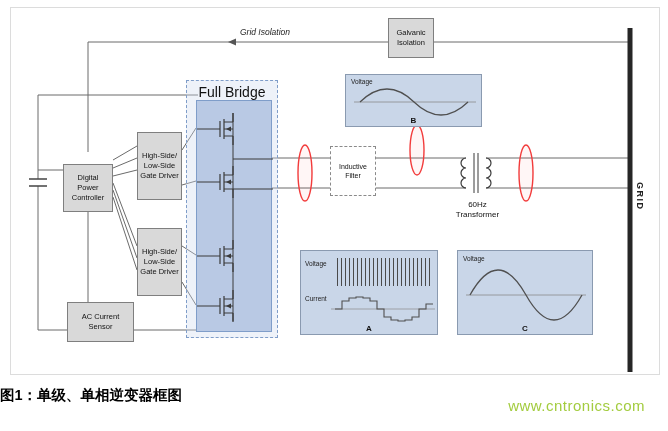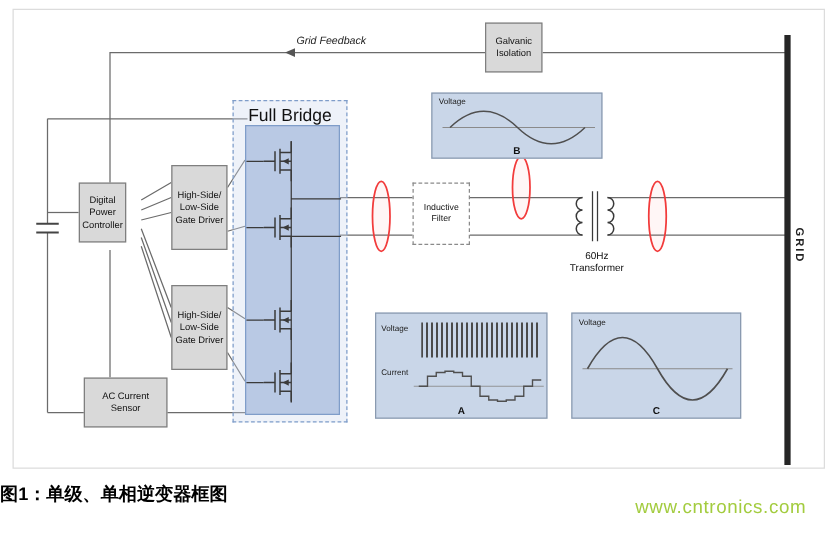--- a/index.html
+++ b/index.html
@@ -107,21 +107,21 @@
 
     <g stroke="#f23b3b" stroke-width="1.4" fill="rgba(255,70,70,0.05)">
       <ellipse cx="305" cy="173" rx="7" ry="28"></ellipse>
       <ellipse cx="417" cy="150" rx="7" ry="25"></ellipse>
       <ellipse cx="526" cy="173" rx="7" ry="28"></ellipse>
     </g>
   </svg>
 
   <div class="gbox" style="left:388px;top:18px;width:46px;height:40px">Galvanic Isolation</div>
 
-  <div class="gbox" style="left:63px;top:146px;width:38px;height:48px">Digital Power Controller</div>
+  <div class="gbox" style="left:63px;top:164px;width:50px;height:48px">Digital Power Controller</div>
 
   <div class="gbox" style="left:137px;top:132px;width:45px;height:68px">High-Side/ Low-Side Gate Driver</div>
 
   <div class="gbox" style="left:137px;top:228px;width:45px;height:68px">High-Side/ Low-Side Gate Driver</div>
 
   <div class="gbox" style="left:67px;top:302px;width:67px;height:40px">AC Current Sensor</div>
 
   <div class="bridge-outer">
     <div class="bridge-label">Full Bridge</div>
   </div>
@@ -130,21 +130,21 @@
       <path d="M36 12 V220 M36 58 H76 M36 88 H76 M0 28 H14 M0 81 H14 M0 155 H14 M0 205 H14" stroke="#3a3a3a" stroke-width="1" fill="none"></path>
       <use href="#mosfet" transform="translate(30,28)"></use>
       <use href="#mosfet" transform="translate(30,81)"></use>
       <use href="#mosfet" transform="translate(30,155)"></use>
       <use href="#mosfet" transform="translate(30,205)"></use>
     </svg>
   </div>
 
   <div class="filter">Inductive Filter</div>
 
-  <div class="feedback-label">Grid Feedback</div>
+  <div class="feedback-label">Grid Isolation</div>
   <div class="xfmr-label">60Hz Transformer</div>
   <div class="grid-label">GRID</div>
 
   <div class="panel" style="left:345px;top:74px;width:137px;height:53px">
     <svg width="137" height="53">
       <path d="M8 27 H130" stroke="#8a8a8a" stroke-width="0.8" fill="none"></path>
       <path d="M14 27 Q41 1 68 27 T122 27" stroke="#4f4f4f" stroke-width="1.2" fill="none"></path>
     </svg>
     <span class="sig" style="left:5px;top:3px">Voltage</span>
     <span class="marker">B</span>

